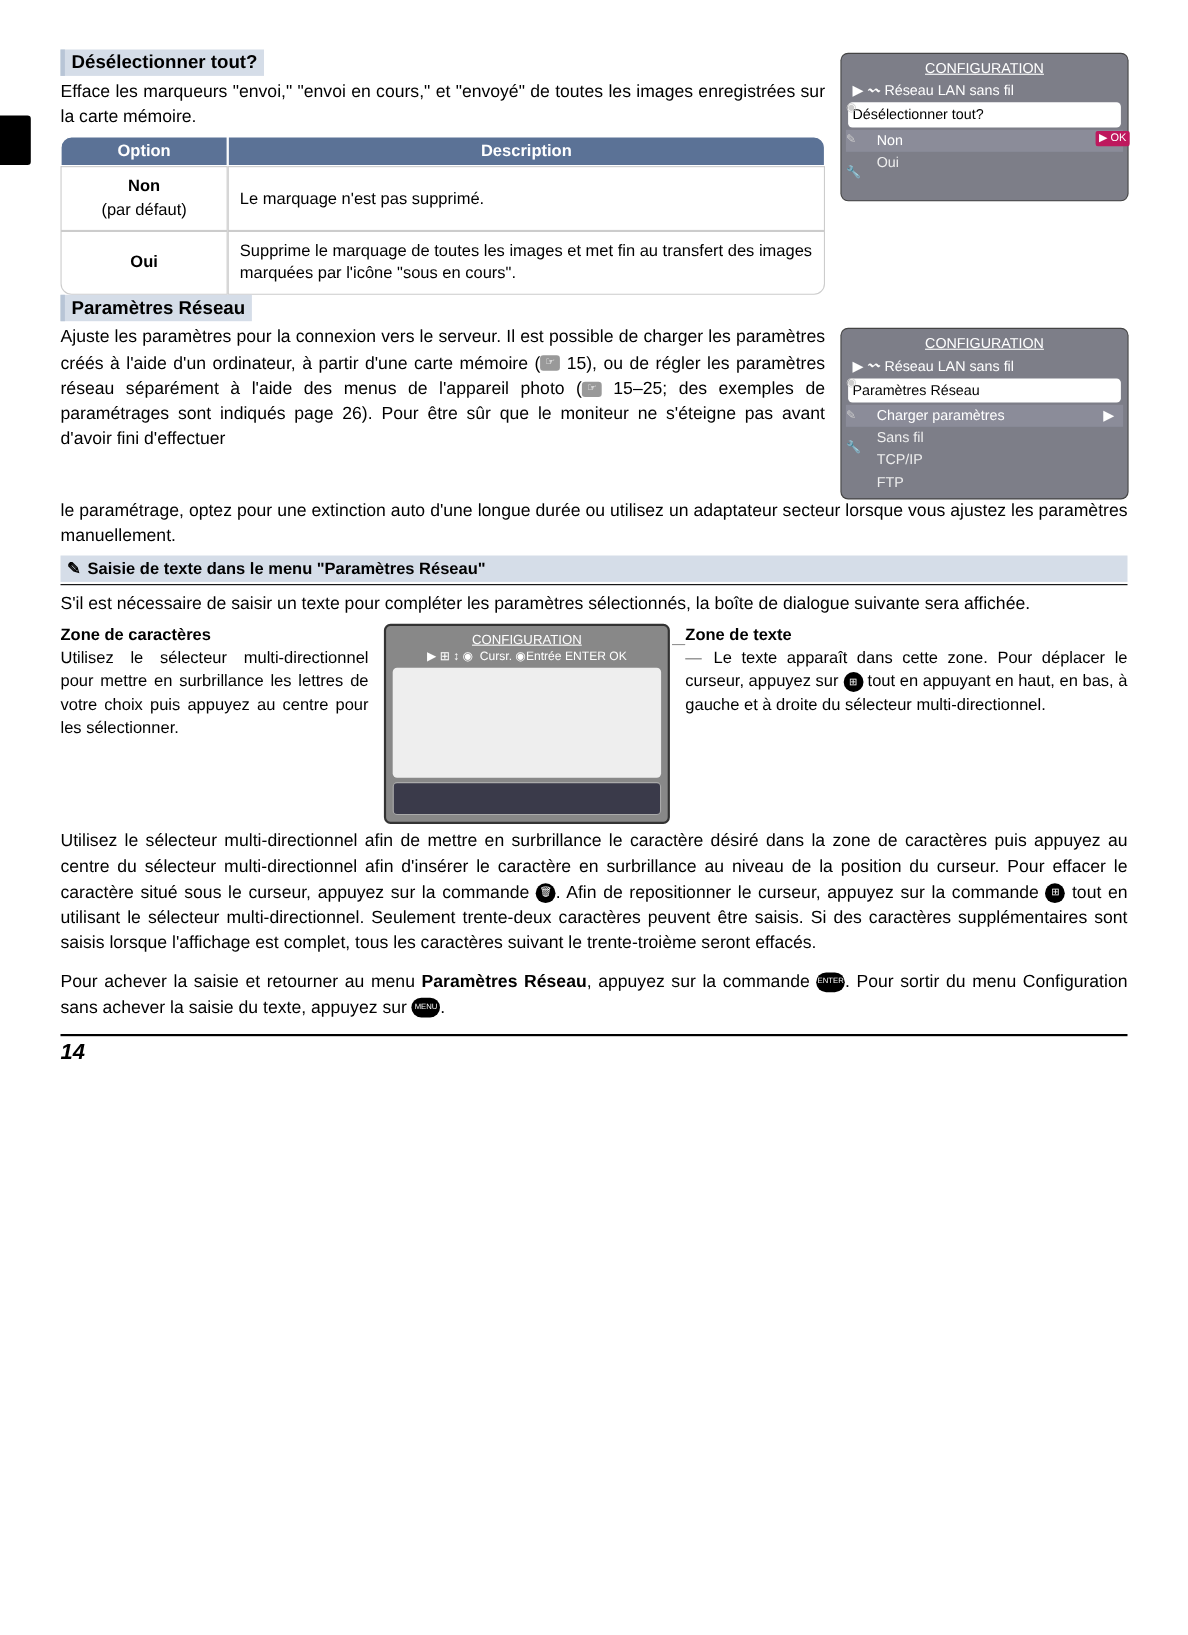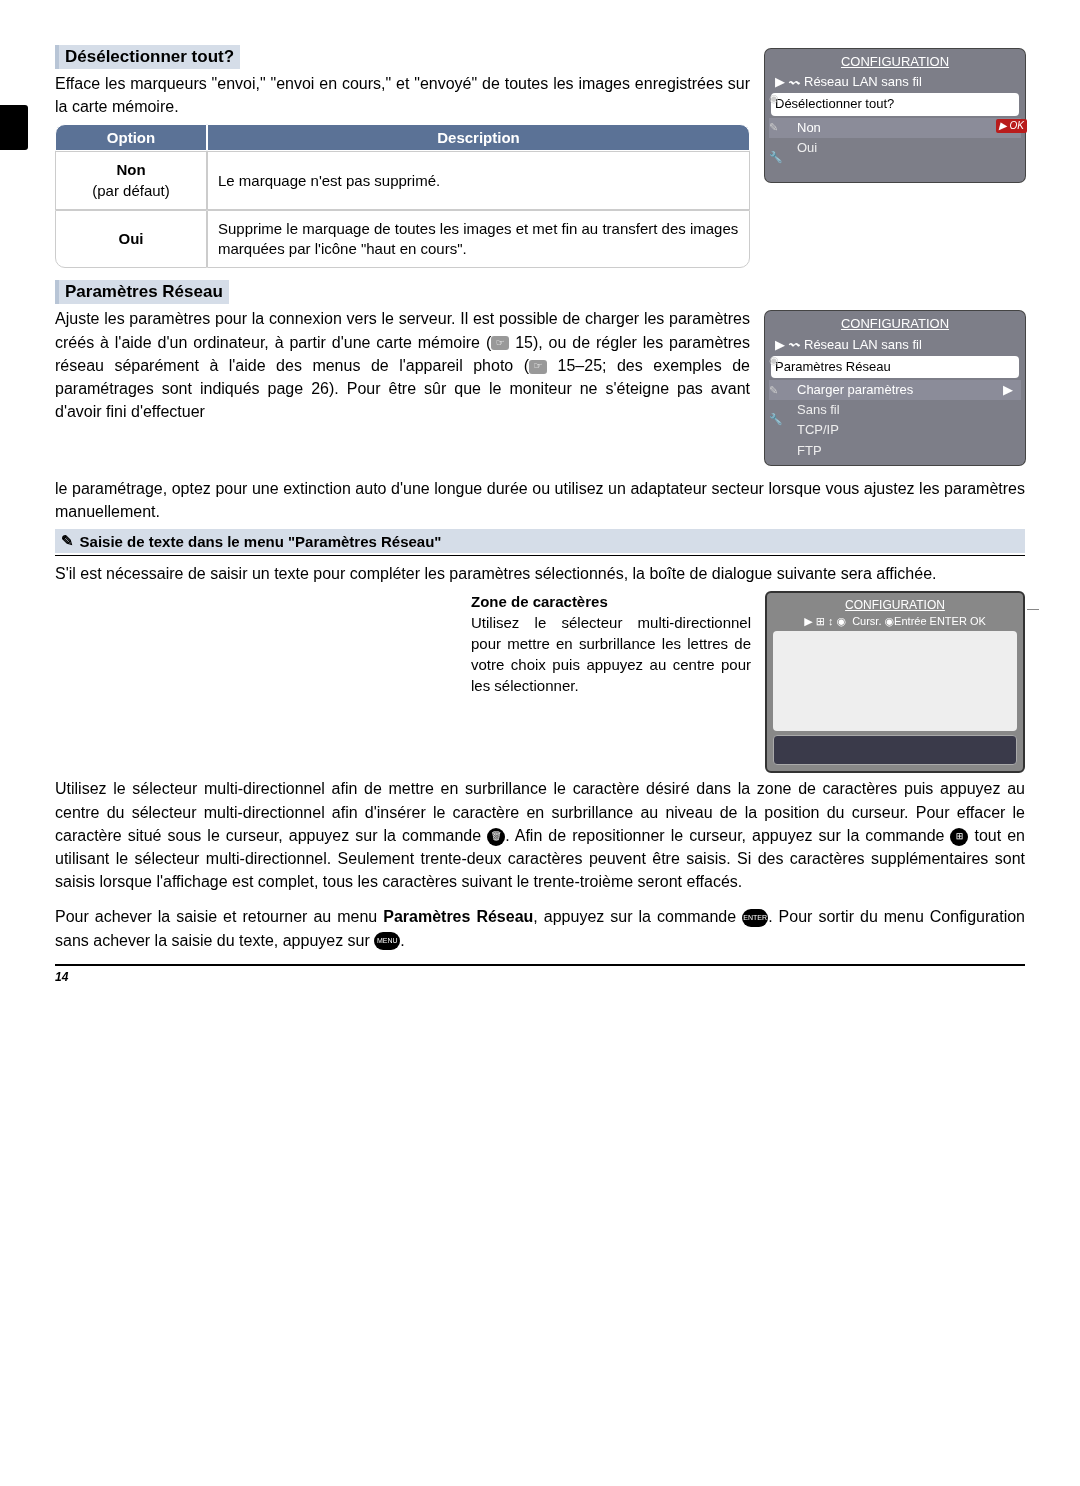--- a/index.html
+++ b/index.html
@@ -38,21 +38,21 @@
     line-height: 1.45;
     text-align: justify;
   }
   .para.just {
     text-align: justify;
     text-align-last: left;
   }
   .row1 {
     display: flex;
     gap: 15px;
-    margin-bottom: 12px;
+    margin-bottom: 0;
   }
   .col-text { flex: 1; min-width: 0; }
   .col-menu { width: 260px; flex-shrink: 0; }
 
   table.opt {
     border-collapse: separate;
     border-spacing: 0;
     width: 100%;
     margin-top: 6px;
   }
@@ -119,25 +119,24 @@
     color: #eee;
     font-size: 13px;
   }
   .menu-box .item.highlight {
     background: #8b8c99;
     color:#fff;
   }
   .menu-box .badge {
     position:absolute;
     right:-2px;
-    background:#b91c1c;
+    background:#be185d;
     font-size:10px;
     padding:0 3px;
     border-radius:2px;
-    font-style:italic;
   }
   .menu-box .side {
     position: absolute;
     left: 4px;
     top: 42px;
     display: flex;
     flex-direction: column;
     gap: 14px;
     font-size: 11px;
     color: #ccc;
@@ -218,21 +217,21 @@
     height: 18px;
     background:#000;
     border-radius:50%;
     color:#fff;
     font-size:9px;
     vertical-align: middle;
   }
   .pg {
     font-weight: bold;
     font-style: italic;
-    font-size: 12px;
+    font-size: 20px;
     margin-top: 12px;
     border-top: 2px solid #000;
     padding-top: 4px;
   }
   .lead::before {
     content: "—";
     color:#777;
     margin-right: 2px;
   }
   .lead-r {
@@ -266,21 +265,21 @@
         </tr>
         <tr>
           <td class="opt-name">
             <b>Non</b><br>
             <span>(par défaut)</span>
           </td>
           <td>Le marquage n'est pas supprimé.</td>
         </tr>
         <tr class="round-bl round-br">
           <td class="opt-name"><b>Oui</b></td>
-          <td>Supprime le marquage de toutes les images et met fin au transfert des images marquées par l'icône "haut en cours".</td>
+          <td>Supprime le marquage de toutes les images et met fin au transfert des images marquées par l'icône "sous en cours".</td>
         </tr>
       </tbody>
         </table>
     </div>
     <div class="col-menu">
       <div class="menu-box">
         <div class="title">CONFIGURATION</div>
         <div class="sub">▶ <span style="font-size:11px">〰</span> <span>Réseau LAN sans fil</span></div>
         <div class="inner">Désélectionner tout?</div>
         <div class="item highlight">
@@ -350,20 +349,26 @@
       <span>Utilisez le sélecteur multi-directionnel pour mettre en surbrillance les lettres de votre choix puis appuyez au centre pour les sélectionner.</span>
     </div>
     <div class="mid">
       <div class="text-entry lead-r">
         <div style="text-align:center;text-decoration:underline">CONFIGURATION</div>
         <div class="bar">▶ ⊞ ↕ ◉ <span>Cursr.  ◉Entrée  ENTER OK</span></div>
         <div class="big"></div>
         <div class="small"></div>
       </div>
     </div>
+    <div class="right">
+      <b>Zone de texte</b><br>
+      <span class="lead">
+        <span>Le texte apparaît dans cette zone. Pour déplacer le curseur, appuyez sur </span><span class="btn-icon">⊞</span><span> tout en appuyant en haut, en bas, à gauche et à droite du sélecteur multi-directionnel.</span>
+      </span>
+    </div>
   </div>
 
   <div class="para just" style="margin-top:4px">
     <span>Utilisez le sélecteur multi-directionnel afin de mettre en surbrillance le caractère désiré dans la zone de caractères puis appuyez au centre du sélecteur multi-directionnel afin d'insérer le caractère en surbrillance au niveau de la position du curseur. Pour effacer le caractère situé sous le curseur, appuyez sur la commande </span><span class="btn-icon">🗑</span><span>. Afin de repositionner le curseur, appuyez sur la commande </span><span class="btn-icon">⊞</span><span> tout en utilisant le sélecteur multi-directionnel. Seulement trente-deux caractères peuvent être saisis. Si des caractères supplémentaires sont saisis lorsque l'affichage est complet, tous les caractères suivant le trente-troième seront effacés.</span>
   </div>
 
   <div class="para" style="margin-top:12px">
     <span>Pour achever la saisie et retourner au menu </span><b>Paramètres Réseau</b><span>, appuyez sur la commande </span><span class="btn-icon" style="width:26px;border-radius:9px;font-size:7px">ENTER</span><span>. Pour sortir du menu Configuration sans achever la saisie du texte, appuyez sur </span><span class="btn-icon" style="width:26px;border-radius:9px;font-size:7px">MENU</span><span>.</span>
   </div>
 

